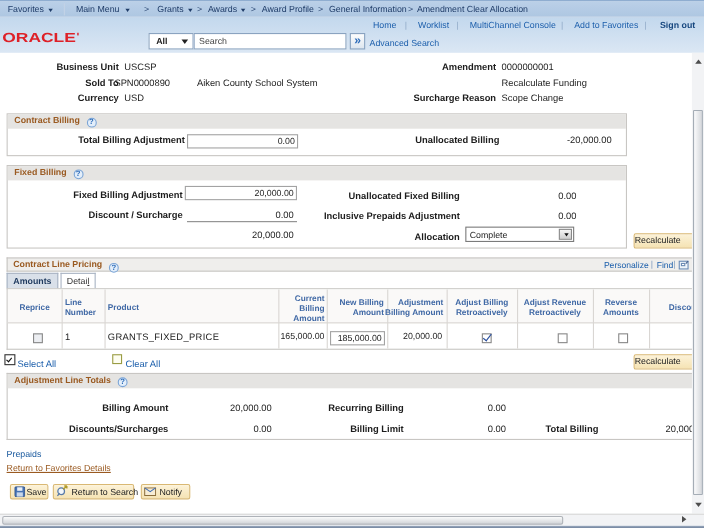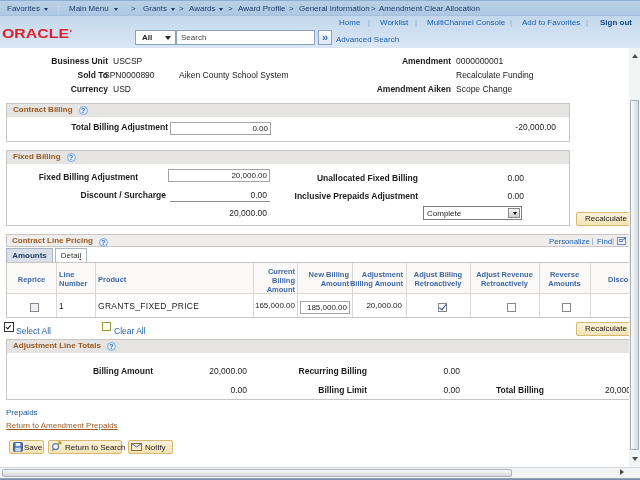--- a/index.html
+++ b/index.html
@@ -9,21 +9,21 @@
 .tlink{position:absolute;top:18px;font-size:8px;color:#1b5eab;white-space:nowrap}
 .tsep{position:absolute;top:17.5px;font-size:8px;color:#8fa9c7}
 .lbl{position:absolute;font-size:8.5px;font-weight:bold;color:#1c1c1c;text-align:right;white-space:nowrap}
 .val{position:absolute;font-size:8.5px;color:#1c1c1c;white-space:nowrap}
 .num{position:absolute;font-size:8.5px;color:#1c1c1c;text-align:right;white-space:nowrap}
 .gbox{position:absolute;border:1px solid #c8c6c3;background:#fff}
 .ghead{position:absolute;left:0;top:0;right:0;height:13px;background:#e5e4e2}
 .gtitle{position:absolute;left:6px;top:0.5px;font-size:8px;font-weight:bold;color:#9a5a21;white-space:nowrap}
 .qi{display:inline-block;width:9px;height:9px;border:1px solid #7aa4d6;border-radius:50%;background:#e3eefa;color:#2d6cb9;font-size:7px;font-weight:bold;text-align:center;line-height:8px;vertical-align:-1.5px;margin-left:6px}
 .inp{position:absolute;border:1px solid #a3a3a3;background:#fff;font-size:8px;color:#1c1c1c;text-align:right;padding-right:2px}
-.btn{position:absolute;border:1px solid #d9b873;border-radius:2px;background:linear-gradient(#fcf2d8,#f5e3b4);font-size:8px;color:#222;text-align:center;white-space:nowrap}
+.btn{position:absolute;border:1px solid #d9b873;border-radius:2px;background:linear-gradient(#fcf2d8,#f5e3b4);font-size:8px;color:#222;text-align:left;white-space:nowrap}
 .cb{position:absolute;width:9px;height:9px;border:1px solid #888;background:#fff}
 .chk:after{content:"";position:absolute;left:2px;top:-2px;width:3px;height:7px;border:solid #2a4f9e;border-width:0 1.8px 1.8px 0;transform:rotate(38deg)}
 .ghdr{position:absolute;font-size:7.5px;font-weight:bold;color:#3f68a5;line-height:9px;white-space:nowrap}
 .gline{position:absolute;background:#d9d6d3}
 </style></head><body>
 <div id="page">
 
 <div class="abs" style="left:0;top:0;width:640px;height:16px;background:linear-gradient(#bbd0e8,#aec7e2);border-top:1px solid #8fadd0;border-bottom:1px solid #a5bfdc"></div>
 <span class="bc" style="left:7px">Favorites</span>
     <div class="tri" style="left:44px;top:8px"></div>
@@ -72,46 +72,48 @@
 <div class="val" style="left:113px;top:56px">USCSP</div>
 <div class="lbl" style="left:0;width:108px;top:70px">Sold To</div>
 <div class="val" style="left:104px;top:70px">SPN0000890</div>
 <div class="val" style="left:179px;top:70px">Aiken County School System</div>
 <div class="lbl" style="left:0;width:108px;top:84px">Currency</div>
 <div class="val" style="left:113px;top:84px">USD</div>
 
 <div class="lbl" style="left:300px;width:151px;top:56px">Amendment</div>
 <div class="val" style="left:456px;top:56px">0000000001</div>
 <div class="val" style="left:456px;top:70px">Recalculate Funding</div>
-<div class="lbl" style="left:300px;width:151px;top:84px">Amendment Aiken</div>
+<div class="lbl" style="left:300px;width:151px;top:84px">Surcharge Reason</div>
 <div class="val" style="left:456px;top:84px">Scope Change</div>
 
 <div class="gbox" style="left:6px;top:103px;width:564px;height:39px">
   <div class="ghead"></div>
   <div class="gtitle">Contract Billing<span class="qi">?</span></div>
 </div>
 <div class="lbl" style="left:0;width:168px;top:122px">Total Billing Adjustment</div>
 <div class="inp" style="left:170px;top:122px;width:101px;height:13px;line-height:11px">0.00</div>
+<div class="lbl" style="left:300px;width:154px;top:122px">Unallocated Billing</div>
 <div class="num" style="left:456px;width:100px;top:122px">-20,000.00</div>
 
 <div class="gbox" style="left:6px;top:150px;width:564px;height:76px">
   <div class="ghead"></div>
   <div class="gtitle">Fixed Billing<span class="qi">?</span></div>
 </div>
-<div class="lbl" style="left:0;width:138px;top:172px">Fixed Billing Adjustment</div>
+<div class="lbl" style="left:0;width:166px;top:172px">Fixed Billing Adjustment</div>
 <div class="inp" style="left:168px;top:169px;width:102px;height:13px;line-height:11px">20,000.00</div>
 <div class="lbl" style="left:0;width:166px;top:190px">Discount / Surcharge</div>
 <div class="num" style="left:167px;width:100px;top:190px">0.00</div>
 <div class="abs" style="left:170px;top:201px;width:100px;height:1px;background:#8a8a8a"></div>
 <div class="num" style="left:167px;width:100px;top:208px">20,000.00</div>
 
 <div class="lbl" style="left:250px;width:168px;top:173px">Unallocated Fixed Billing</div>
 <div class="num" style="left:424px;width:100px;top:173px">0.00</div>
 <div class="lbl" style="left:250px;width:168px;top:191px">Inclusive Prepaids Adjustment</div>
 <div class="num" style="left:424px;width:100px;top:191px">0.00</div>
+<div class="lbl" style="left:250px;width:168px;top:210px">Allocation</div>
 <div class="abs" style="left:423px;top:206px;width:99px;height:14px;border:1px solid #7b7b7b;background:#fff">
   <span class="abs" style="left:3px;top:2px;font-size:8px;color:#222">Complete</span>
   <div class="abs" style="right:1px;top:1px;width:12px;height:10px;border:1px solid #888;background:linear-gradient(#f5f5f5,#cfcfcf)"></div>
   <div class="tri" style="right:4px;top:4.5px;border-top-color:#111"></div>
 </div>
 <div class="btn" style="left:576px;top:212px;width:60px;height:14px;line-height:12px">Recalculate</div>
 
 <div class="abs" style="left:6px;top:234px;width:634px;height:13px;background:#efeeec;border:1px solid #c8c6c3;border-right:none"></div>
 <div class="gtitle" style="left:12px;top:236px">Contract Line Pricing<span class="qi">?</span></div>
 <span class="abs" style="left:549px;top:237px;font-size:7.8px;color:#1b5eab">Personalize</span>
@@ -167,28 +169,29 @@
 <div class="btn" style="left:576px;top:322px;width:60px;height:14px;line-height:12px">Recalculate</div>
 
 <div class="gbox" style="left:6px;top:339px;width:634px;height:61px;border-right:none">
   <div class="ghead"></div>
   <div class="gtitle">Adjustment Line Totals<span class="qi">?</span></div>
 </div>
 <div class="lbl" style="left:0;width:153px;top:366px">Billing Amount</div>
 <div class="num" style="left:147px;width:100px;top:366px">20,000.00</div>
 <div class="lbl" style="left:200px;width:167px;top:366px">Recurring Billing</div>
 <div class="num" style="left:360px;width:100px;top:366px">0.00</div>
+<div class="lbl" style="left:0;width:153px;top:385px">Discounts/Surcharges</div>
 <div class="num" style="left:147px;width:100px;top:385px">0.00</div>
 <div class="lbl" style="left:200px;width:167px;top:385px">Billing Limit</div>
 <div class="num" style="left:360px;width:100px;top:385px">0.00</div>
 <div class="lbl" style="left:440px;width:104px;top:385px">Total Billing</div>
 <div class="val" style="left:605px;top:385px">20,000.00</div>
 
 <span class="abs" style="left:6px;top:408px;font-size:8px;color:#15569c">Prepaids</span>
-<span class="abs" style="left:6px;top:421px;font-size:8px;color:#9a5a21;text-decoration:underline">Return to Amendment Prepaids</span>
+<span class="abs" style="left:6px;top:421px;font-size:8px;color:#9a5a21;text-decoration:underline">Return to Favorites Details</span>
 
 <div class="btn" style="left:9px;top:440px;width:35px;height:14px;line-height:13px;padding-left:14px;text-align:left">Save</div>
 <svg class="abs" style="left:13px;top:442px" width="10" height="10" viewBox="0 0 10 10">
       <rect x="0.5" y="0.5" width="9" height="9" rx="1" fill="#4672b4" stroke="#2d4f86" stroke-width="0.8"></rect>
       <rect x="2.6" y="1" width="4.8" height="3.2" fill="#e8eef6"></rect>
       <rect x="2.2" y="5.6" width="5.6" height="3.9" fill="#c7d6ea"></rect>
     </svg>
 <div class="btn" style="left:48px;top:440px;width:74px;height:14px;line-height:13px;padding-left:16px;text-align:left">Return to Search</div>
 <svg class="abs" style="left:51px;top:441px" width="11" height="11" viewBox="0 0 11 11">
       <circle cx="4.6" cy="5.6" r="3" fill="#f3f6fa" stroke="#5a7ca8" stroke-width="1.2"></circle>

